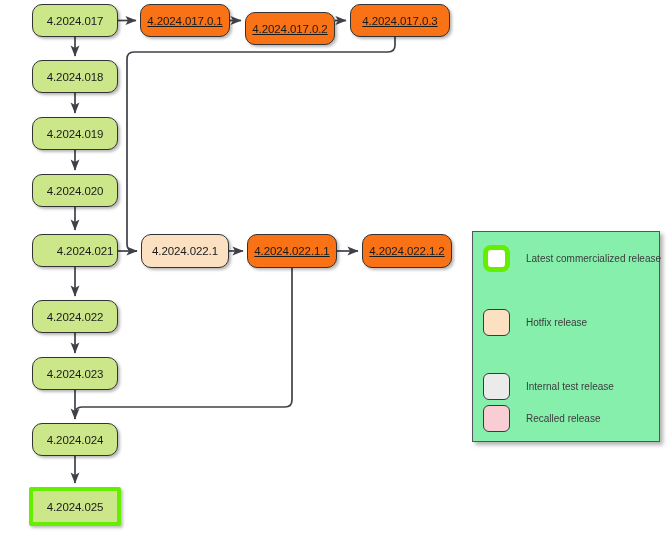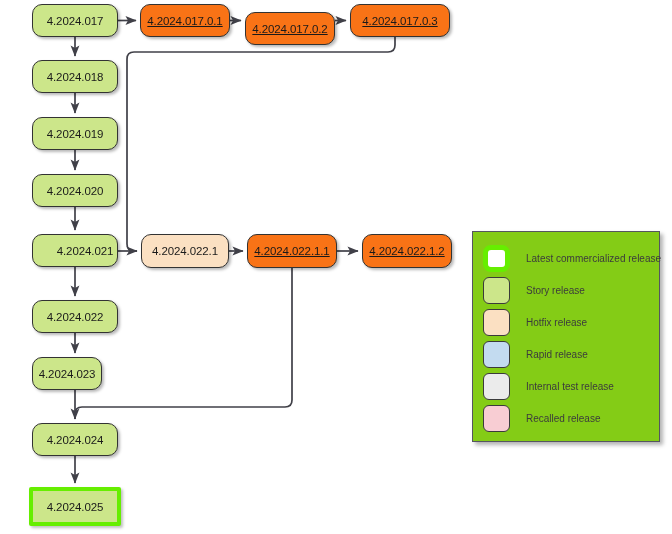--- a/index.html
+++ b/index.html
@@ -50,21 +50,21 @@
     box-shadow: 2px 2px 3px rgba(0,0,0,0.25);
   }
 
   
   #legend {
     position: absolute;
     left: 472px;
     top: 231px;
     width: 188px;
     height: 211px;
-    background: #84cc16;
+    background: #86efac;
     border: 1.3px solid #555560;
     box-shadow: 3px 3px 4px rgba(0,0,0,0.30);
     box-sizing: border-box;
     z-index: 4;
   }
   .legend-row {
     position: absolute;
     left: 10px;
     display: flex;
     align-items: center;
@@ -163,48 +163,40 @@
       </div>
       <div class="node rapid" style="left: 247px; top: 234px; width: 90px; height: 34px;">
         <span>4.2024.022.1.1</span>
       </div>
       <div class="node rapid" style="left: 362px; top: 234px; width: 90px; height: 34px;">
         <span>4.2024.022.1.2</span>
       </div>
       <div class="node story" style="left: 32px; top: 300px; width: 86px; height: 33px;">
         <span>4.2024.022</span>
       </div>
-      <div class="node story" style="left: 32px; top: 357px; width: 70px; height: 33px;">
+      <div class="node story" style="left: 32px; top: 357px; width: 86px; height: 33px;">
         <span>4.2024.023</span>
       </div>
       <div class="node story" style="left: 32px; top: 423px; width: 86px; height: 33px;">
         <span>4.2024.024</span>
       </div>
       <div class="node story latest" style="left: 29px; top: 487px; width: 92px; height: 39px;">
         <span>4.2024.025</span>
       </div>
     </div>
 
   <div id="legend">
       <div class="legend-row" style="top: 11px;">
         <div class="swatch latest"></div>
         <div class="legend-label">Latest commercialized release</div>
       </div>
-      <div class="legend-row" style="top: 43px;">
-        <div class="swatch story" style="background: rgb(204, 230, 138);"></div>
-        <div class="legend-label">Story release</div>
-      </div>
       <div class="legend-row" style="top: 75px;">
         <div class="swatch hotfix" style="background: rgb(251, 224, 194);"></div>
         <div class="legend-label">Hotfix release</div>
       </div>
-      <div class="legend-row" style="top: 107px;">
-        <div class="swatch rapid" style="background: rgb(195, 219, 240);"></div>
-        <div class="legend-label">Rapid release</div>
-      </div>
       <div class="legend-row" style="top: 139px;">
         <div class="swatch internal" style="background: rgb(235, 235, 235);"></div>
         <div class="legend-label">Internal test release</div>
       </div>
       <div class="legend-row" style="top: 171px;">
         <div class="swatch recalled" style="background: rgb(248, 205, 211);"></div>
         <div class="legend-label">Recalled release</div>
       </div>
     </div>
 

